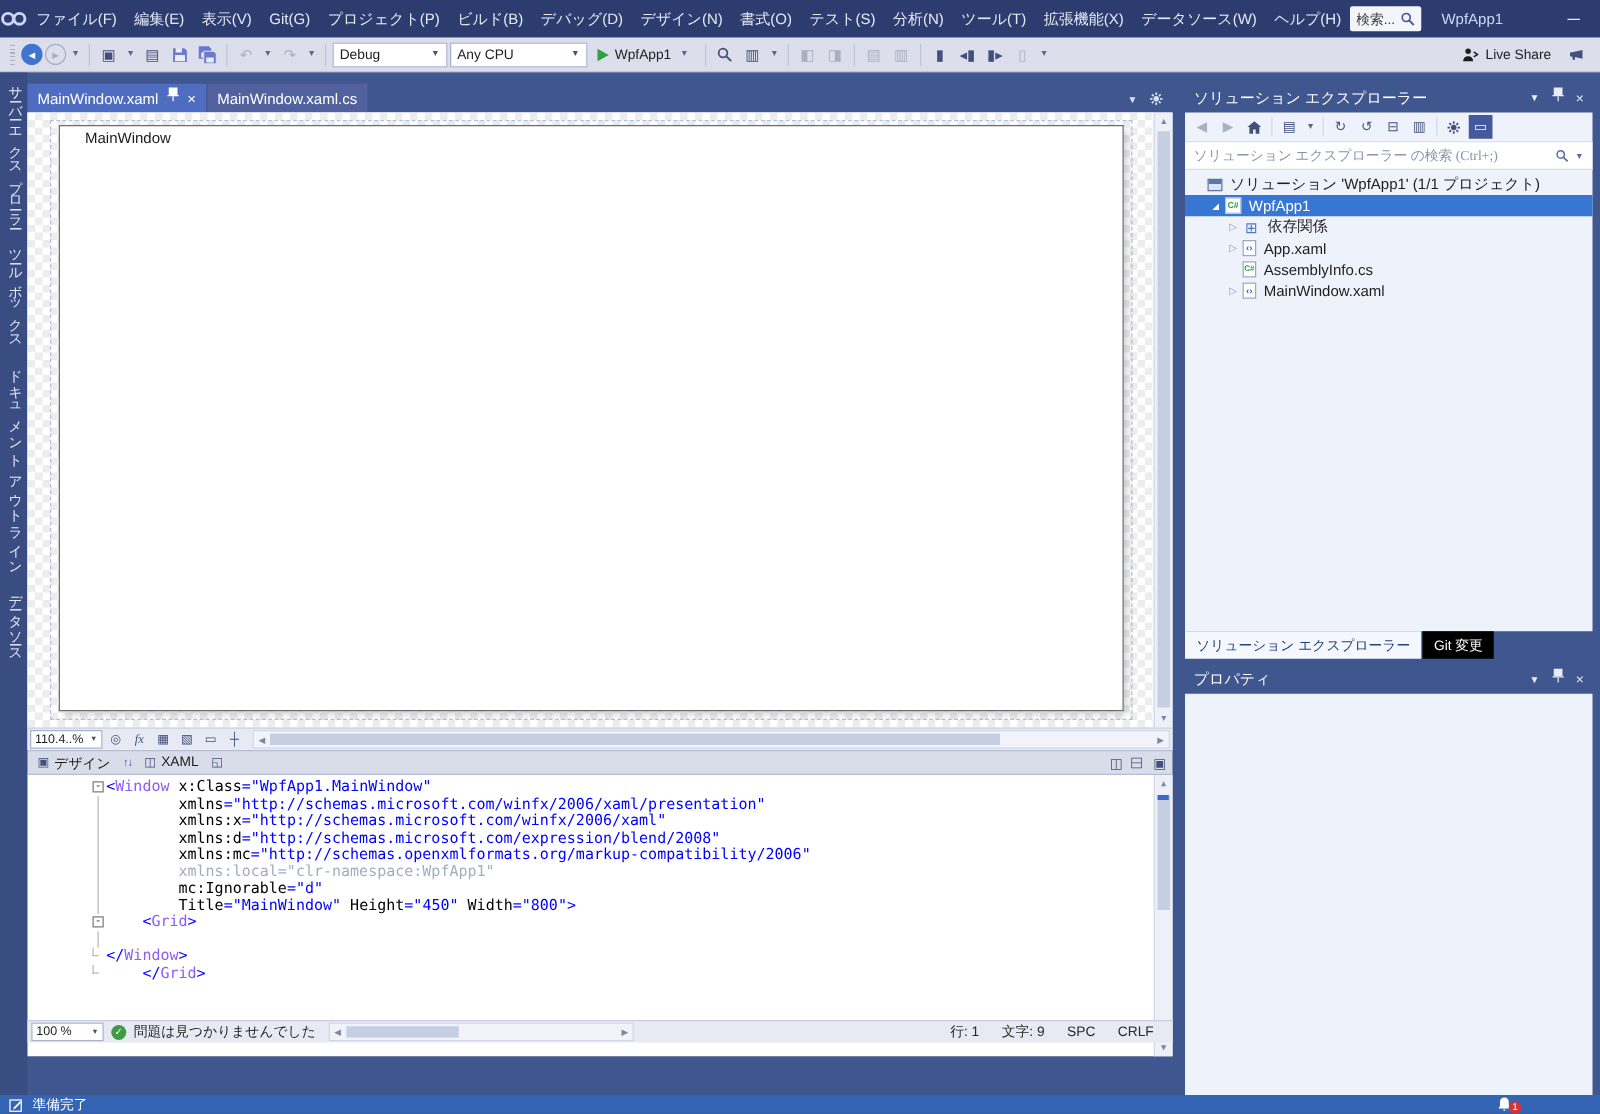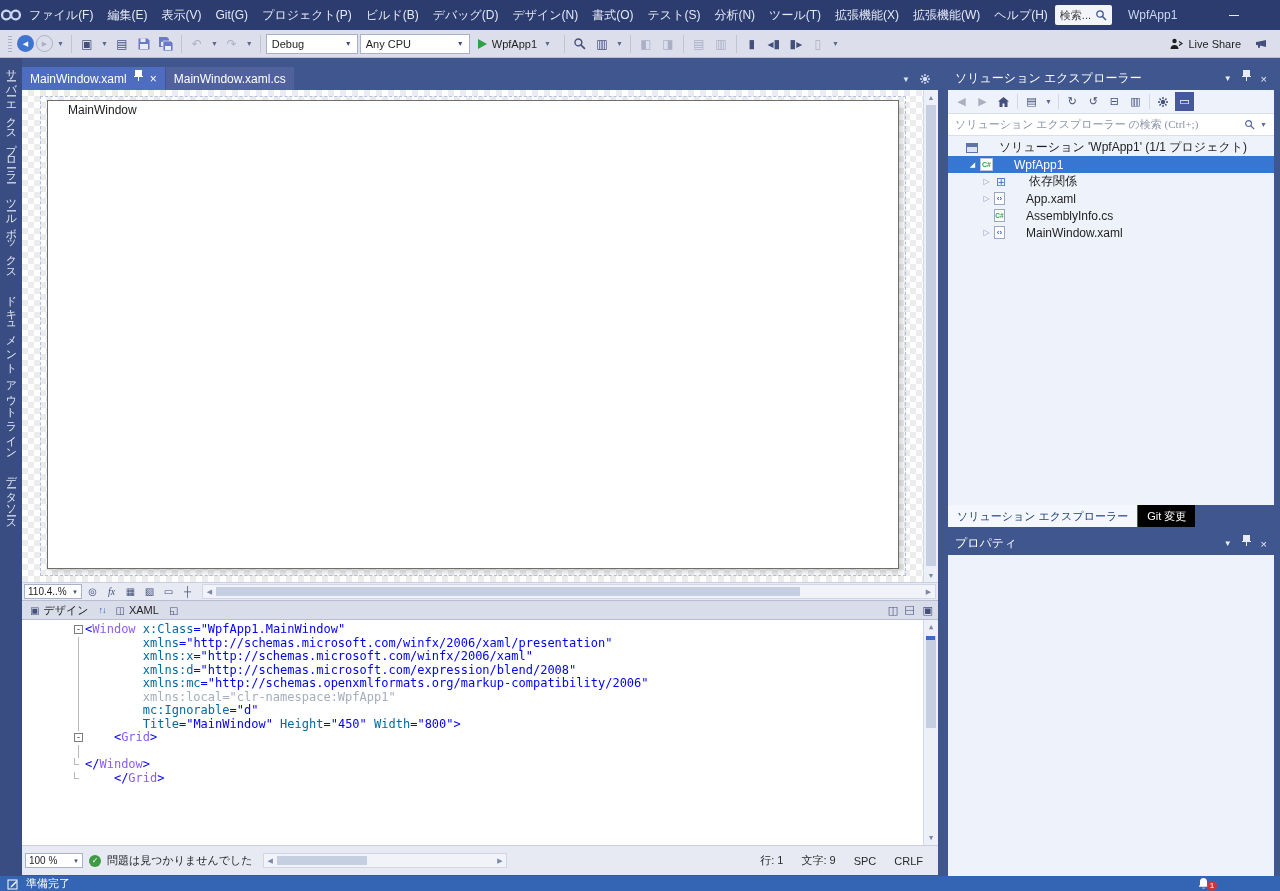--- a/index.html
+++ b/index.html
@@ -84,28 +84,28 @@
 
   
   #xaml-editor { position:absolute; left:0; top:562px; right:0; height:225px; background:#FFF; font-family:"DejaVu Sans Mono","Liberation Mono",monospace; font-size:12px; }
   #code { position:absolute; left:0; top:3px; right:15px; bottom:0; overflow:hidden; }
   .code-line { display:flex; height:13.5px; line-height:13.5px; white-space:pre; }
   .code-margin { width:63px; flex:none; position:relative; }
   .code-text { flex:1; }
   .m-box { position:absolute; right:2px; top:2px; width:9px; height:9px; border:1px solid #7E7E7E; background:#FFF; font-size:9px; line-height:7px; text-align:center; color:#3A3A3A; }
   .m-line { position:absolute; right:6px; top:0; bottom:0; width:1px; background:#B9B9B9; }
   .m-end { position:absolute; right:6px; top:0; width:5px; height:7px; border-left:1px solid #B9B9B9; border-bottom:1px solid #B9B9B9; }
-  .tk-d { color:#0000FF; } .tk-n { color:#8b5cf6; } .tk-a { color:#0369a1; }
+  .tk-d { color:#0000FF; } .tk-n { color:#8b5cf6; } .tk-a { color:#000000; }
   .tk-v { color:#0000FF; } .tk-g { color:#A3AEBC; } .tk-p { color:#000; }
   #xaml-editor .vscroll { bottom:0; }
   #xaml-editor .v-thumb { top:16px; height:92px; }
   .caret-mark { position:absolute; right:3px; top:16px; width:9px; height:4px; background:#3B6BC6; }
 
   
-  #editor-status { position:absolute; left:0; top:787px; right:0; height:30px; background:#E7EAF3; border-top:1px solid #C9CFE0; display:flex; align-items:center; font-size:11px; color:#1E1E1E; gap:6px; padding:0 3px; }
+  #editor-status { position:absolute; left:0; top:758px; right:0; height:18px; background:#E7EAF3; border-top:1px solid #C9CFE0; display:flex; align-items:center; font-size:11px; color:#1E1E1E; gap:6px; padding:0 3px; }
   .ez { width:58px; height:15px; background:#FFF; border:1px solid #A9B2CC; font-size:10px; display:flex; align-items:center; padding:0 3px; gap:3px; }
   .ez .arr { margin-left:auto; font-size:6px; color:#44507C; }
   .ok-circle { width:12px; height:12px; border-radius:50%; background:#3E9B43; color:#FFF; font-size:8px; display:flex; align-items:center; justify-content:center; flex:none; }
   .pos { margin-right:12px; color:#2A2A2A; white-space:nowrap; }
 
   
   #right-panel { position:absolute; left:948px; width:326px; top:0; bottom:0; }
   .panel-header { position:absolute; left:0; right:0; height:23px; display:flex; align-items:center; color:#FFF; font-size:12px; padding:0 7px; }
   .ph-icons { margin-left:auto; display:flex; gap:10px; align-items:center; color:#E8ECF8; font-size:11px; }
   #se-header { top:9px; } #props-header { top:474px; }
@@ -116,21 +116,21 @@
   .se-ic.pressed { background:#44589B; color:#FFF; }
   .se-sep { width:1px; height:15px; background:#D2D8E8; margin:0 2px; }
   .se-search { height:22px; display:flex; align-items:center; background:#FFF; border-bottom:1px solid #D8DEEC; padding:0 7px; font-size:11px; color:#8A93A8; gap:5px;font-family:Liberation Serif, serif; }
   .se-search .ph { flex:1; overflow:hidden; white-space:nowrap; }
   #se-tree { padding-top:3px; font-size:12px; color:#1E1E1E; }
   .tree-row { height:17px; display:flex; align-items:center; white-space:nowrap; }
   .tree-row.selected { background:#3876D4; color:#FFF; }
   .expander { width:13px; flex:none; text-align:center; font-size:7px; color:#3A3A3A; }
   .expander.collapsed { color:#93A1BF; font-size:8px; }
   .tree-row.selected .expander { color:#FFF; }
-  .tree-label { margin-left:18px; }
+  .tree-label { margin-left:3px; }
   .ti { width:14px; height:14px; flex:none; margin:0 3px 0 1px; display:flex; align-items:center; justify-content:center; font-weight:bold; font-size:8px; }
   .ti-solution { width:12px; height:10px; background:linear-gradient(#5C74A8 0 3px,#DCE4F4 3px); border:1px solid #5C74A8; }
   .ti-csproj { width:13px; height:13px; border:1px solid #B9C4DC; background:#FFF; color:#2E9E44; font-size:7px; }
   .ti-dependencies { color:#4E7AC7; font-size:12px; font-weight:normal; }
   .ti-xaml { width:11px; height:13px; border:1px solid #9AA7C6; background:#FFF; color:#2B62C4; font-size:8px; }
   .ti-cs { width:11px; height:13px; border:1px solid #9AA7C6; background:#FFF; color:#2E9E44; font-size:6.5px; }
   #se-bottom-tabs { position:absolute; left:0; right:0; top:447px; height:22px; display:flex; gap:1px; font-size:11px; }
   .se-tab { display:flex; align-items:center; padding:0 9px; background:#000000; color:#FFF; white-space:nowrap; }
   .se-tab.selected { background:#F4F7FD; color:#1B3C7A; }
   #props-body { position:absolute; left:0; right:0; top:497px; bottom:0; background:#EEF2FA; }
@@ -156,21 +156,21 @@
       <span class="menu-item">Git(G)</span>
       <span class="menu-item">プロジェクト(P)</span>
       <span class="menu-item">ビルド(B)</span>
       <span class="menu-item">デバッグ(D)</span>
       <span class="menu-item">デザイン(N)</span>
       <span class="menu-item">書式(O)</span>
       <span class="menu-item">テスト(S)</span>
       <span class="menu-item">分析(N)</span>
       <span class="menu-item">ツール(T)</span>
       <span class="menu-item">拡張機能(X)</span>
-      <span class="menu-item">拡張機能(W)</span>
+      <span class="menu-item">データソース(W)</span>
       <span class="menu-item">ヘルプ(H)</span>
     </nav>
   <div class="title-search">
     <span class="ph">検索...</span>
     <span style="color:#3E5794;display:flex;">
       <svg width="12" height="12" viewBox="0 0 12 12">
           <circle cx="5" cy="5" r="3.2" fill="none" stroke="currentColor" stroke-width="1.3"></circle>
           <path d="M7.5 7.5L11 11" stroke="currentColor" stroke-width="1.5"></path>
         </svg>
     </span>

